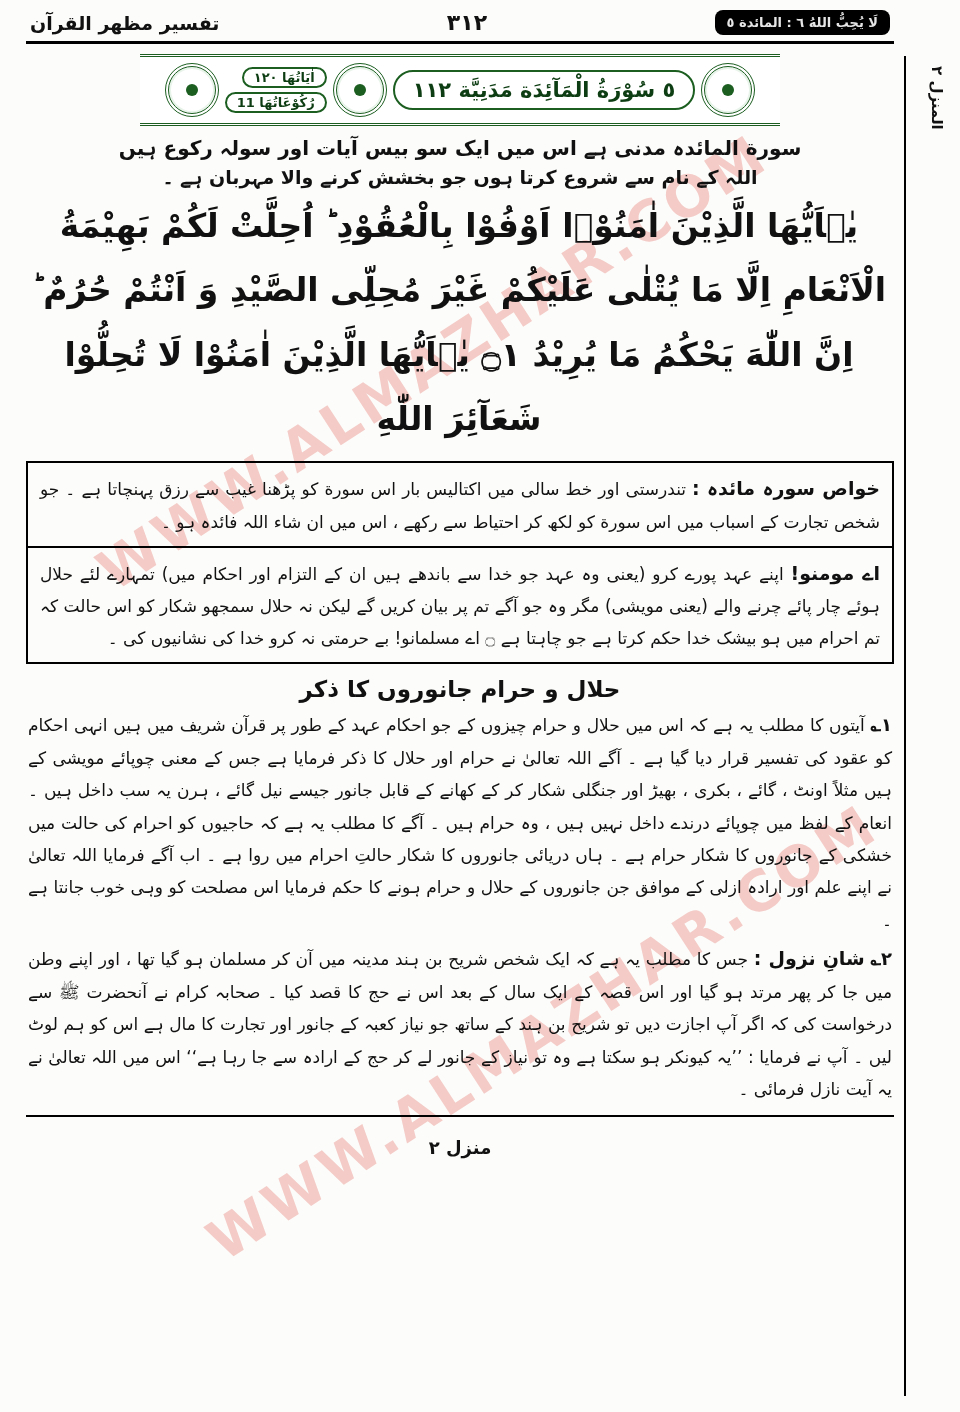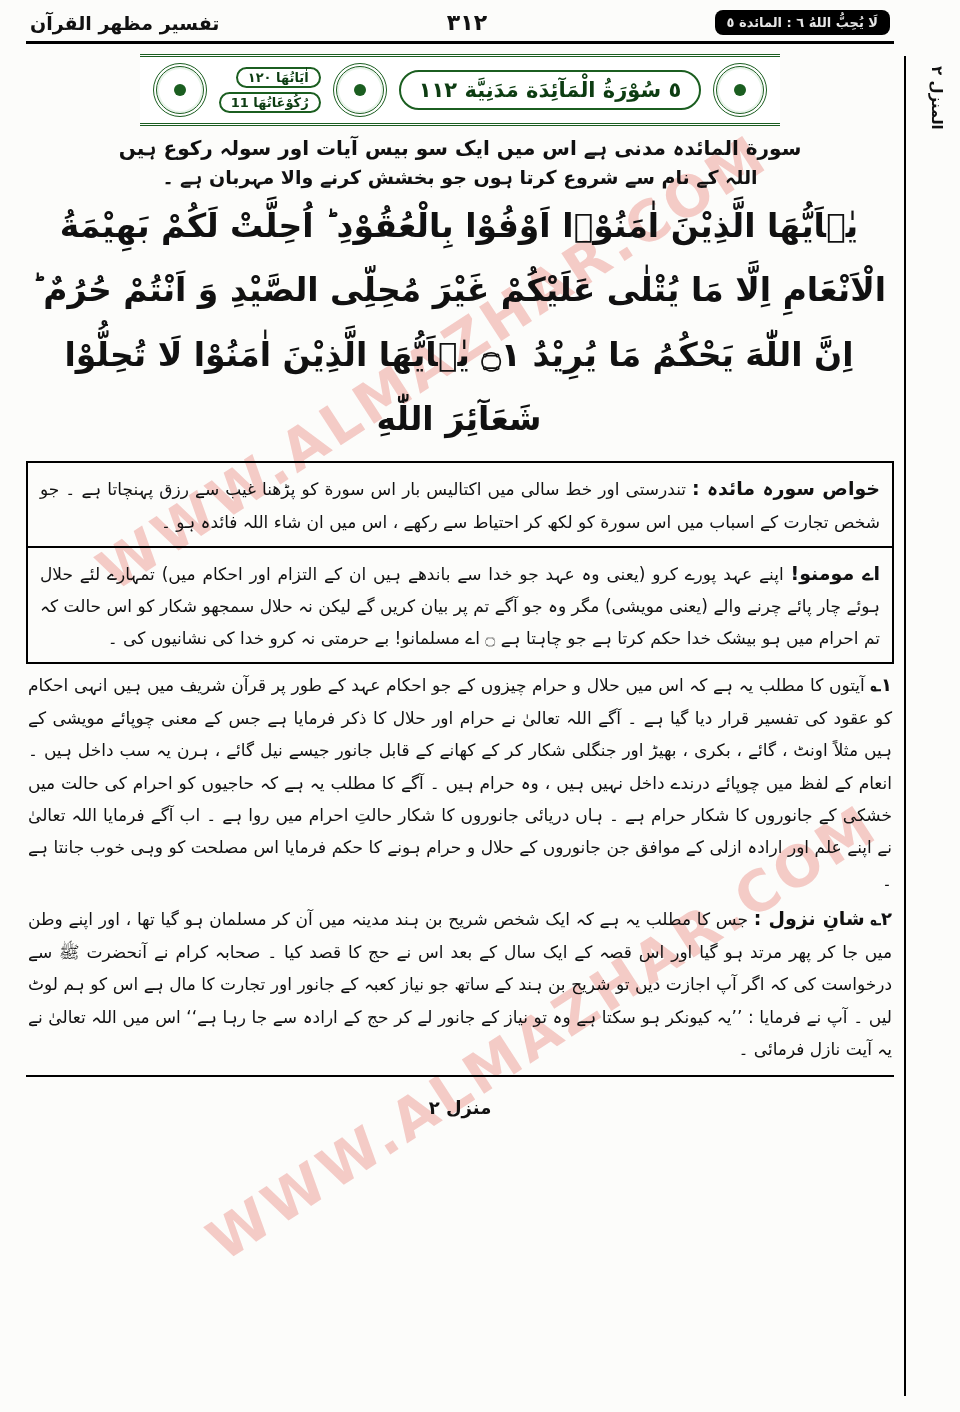--- a/index.html
+++ b/index.html
@@ -18,21 +18,21 @@
   
   .header{display:flex;align-items:center;justify-content:space-between;padding:10px 4px 6px 4px;border-bottom:3px solid #000;}
   .header .title{font-size:19px;font-weight:bold;}
   .header .pageno{font-size:22px;font-weight:bold;}
   .header .badge{
     background:#000;color:#e5e5e5;font-size:13px;font-weight:bold;
     padding:5px 12px;border-radius:8px;white-space:nowrap;
   }
   
   .band{
-    width:620px;margin:10px auto 2px auto;display:flex;align-items:center;justify-content:center;gap:12px;
+    width:620px;margin:10px auto 2px auto;display:flex;align-items:center;justify-content:center;gap:6px;
     border-top:3px double #1b5e20;border-bottom:3px double #1b5e20;padding:6px 10px;background:#ffffff;
   }
   .medallion{
     width:46px;height:46px;border:4px double #1b5e20;border-radius:50%;
     background:#fff;display:inline-flex;align-items:center;justify-content:center;flex:0 0 auto;
     box-shadow:0 0 0 2px #e8f3e9 inset;
   }
   .medallion .dot{width:12px;height:12px;border-radius:50%;background:#1b5e20;}
   .band-center{
     border:2px solid #1b5e20;border-radius:24px;padding:6px 18px;background:#fff;
@@ -112,20 +112,21 @@
     <div class="box">
       <span class="lead">خواص سورہ مائدہ :</span>
       <span>تندرستی اور خط سالی میں اکتالیس بار اس سورة کو پڑھنا غیب سے رزق پہنچاتا ہے ۔ جو شخص تجارت کے اسباب میں اس سورة کو لکھ کر احتیاط سے رکھے ، اس میں ان شاء اللہ فائدہ ہو ۔</span>
     </div>
 
     <div class="box">
       <span class="lead">اے مومنو!</span>
       <span>اپنے عہد پورے کرو (یعنی وہ عہد جو خدا سے باندھے ہیں ان کے التزام اور احکام میں) تمہارے لئے حلال ہوئے چار پائے چرنے والے (یعنی مویشی) مگر وہ جو آگے تم پر بیان کریں گے لیکن نہ حلال سمجھو شکار کو اس حالت کہ تم احرام میں ہو بیشک خدا حکم کرتا ہے جو چاہتا ہے ۝ اے مسلمانو! بے حرمتی نہ کرو خدا کی نشانیوں کی ۔</span>
     </div>
 
+    <div class="section-heading">حلال و حرام جانوروں کا ذکر</div>
 
     <div class="para">
       <span class="marker">۱؎</span>
       <span>آیتوں کا مطلب یہ ہے کہ اس میں حلال و حرام چیزوں کے جو احکام عہد کے طور پر قرآن شریف میں ہیں انہی احکام کو عقود کی تفسیر قرار دیا گیا ہے ۔ آگے اللہ تعالیٰ نے حرام اور حلال کا ذکر فرمایا ہے جس کے معنی چوپائے مویشی کے ہیں مثلاً اونٹ ، گائے ، بکری ، بھیڑ اور جنگلی شکار کر کے کھانے کے قابل جانور جیسے نیل گائے ، ہرن یہ سب داخل ہیں ۔ انعام کے لفظ میں چوپائے درندے داخل نہیں ہیں ، وہ حرام ہیں ۔ آگے کا مطلب یہ ہے کہ حاجیوں کو احرام کی حالت میں خشکی کے جانوروں کا شکار حرام ہے ۔ ہاں دریائی جانوروں کا شکار حالتِ احرام میں روا ہے ۔ اب آگے فرمایا اللہ تعالیٰ نے اپنے علم اور ارادہ ازلی کے موافق جن جانوروں کے حلال و حرام ہونے کا حکم فرمایا اس مصلحت کو وہی خوب جانتا ہے ۔</span>
     </div>
 
     <div class="para">
       <span class="marker">۲؎</span>
       <span class="plabel">شانِ نزول :</span>
       <span>جس کا مطلب یہ ہے کہ ایک شخص شریح بن ہند مدینہ میں آن کر مسلمان ہو گیا تھا ، اور اپنے وطن میں جا کر پھر مرتد ہو گیا اور اس قصہ کے ایک سال کے بعد اس نے حج کا قصد کیا ۔ صحابہ کرام نے آنحضرت ﷺ سے درخواست کی کہ اگر آپ اجازت دیں تو شریح بن ہند کے ساتھ جو نیاز کعبہ کے جانور اور تجارت کا مال ہے اس کو ہم لوٹ لیں ۔ آپ نے فرمایا : ’’یہ کیونکر ہو سکتا ہے وہ تو نیاز کے جانور لے کر حج کے ارادہ سے جا رہا ہے‘‘ اس میں اللہ تعالیٰ نے یہ آیت نازل فرمائی ۔</span>

